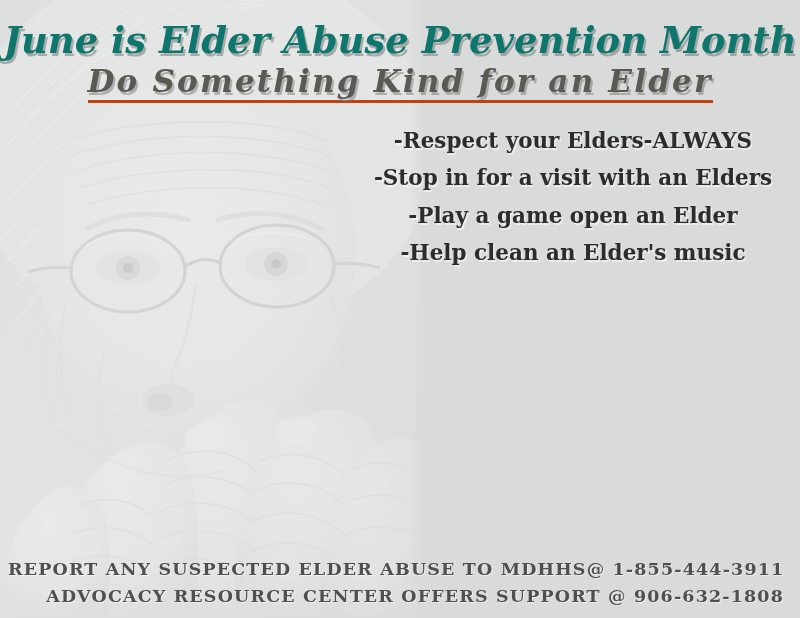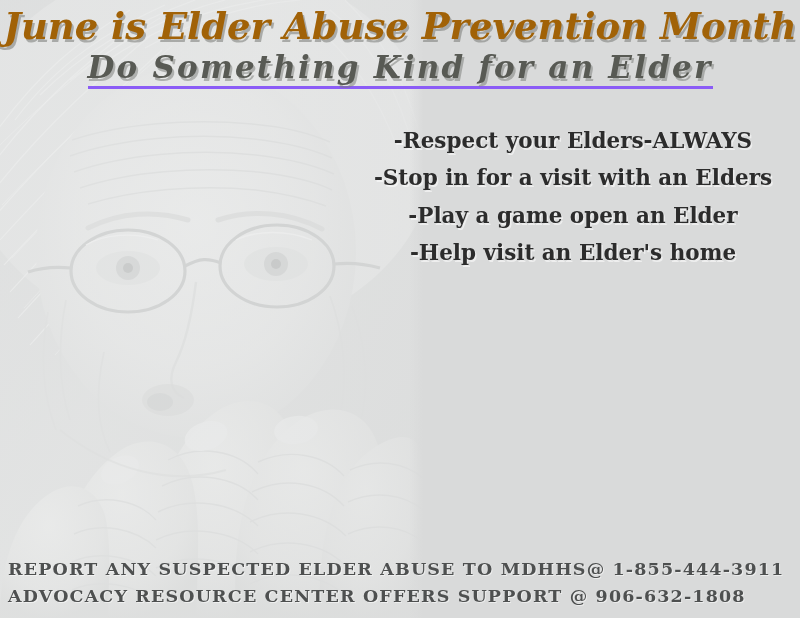--- a/index.html
+++ b/index.html
@@ -40,39 +40,39 @@
     position:absolute;left:0;top:0;width:800px;
     text-align:center;
     z-index:5;
   }
   .title-1{
     font-family:"DejaVu Serif", serif;
     font-style:italic;
     font-weight:bold;
     font-size:37px;
     line-height:40px;
-    color:#a16207;
+    color:#0f766e;
     letter-spacing:0px;
-    margin-top:6px;
+    margin-top:20px;
     text-shadow:2px 3px 0 rgba(120,122,118,.55);
     white-space:nowrap;
   }
   .title-2{
     font-family:"DejaVu Serif", serif;
     font-style:italic;
     font-weight:bold;
     font-size:31px;
     line-height:36px;
     color:#585a54;
     letter-spacing:2.2px;
     margin-top:3px;
     text-shadow:2px 3px 0 rgba(120,122,118,.5);
     white-space:nowrap;
     display:inline-block;
-    border-bottom:3px solid #8b5cf6;
+    border-bottom:3px solid #c2410c;
     padding-bottom:1px;
   }
 
   
   #list{
     position:absolute;
     right:12px;
     top:122px;
     width:430px;
     text-align:right;
@@ -85,21 +85,21 @@
     line-height:37.4px;
     color:#2c2c2c;
     text-shadow:1.5px 1.5px 0 rgba(255,255,255,.55);
     white-space:normal;
     text-align:center;
   }
 
   
   #footer{
     position:absolute;left:0;right:16px;bottom:8px;
-    text-align:left;
+    text-align:right;
     z-index:7;
     padding-left:8px;
   }
   .foot-line{
     font-family:"DejaVu Serif", serif;
     font-weight:bold;
     font-size:17.5px;
     line-height:27px;
     letter-spacing:1.15px;
     color:#4e5050;
@@ -249,21 +249,21 @@
 
   <div id="title-block">
     <div class="title-1">June is Elder Abuse Prevention Month</div>
     <div><span class="title-2">Do Something Kind for an Elder</span></div>
   </div>
 
   <div id="list">
     <div class="list-item">-Respect your Elders-ALWAYS</div>
     <div class="list-item">-Stop in for a visit with an Elders</div>
     <div class="list-item">-Play a game open an Elder</div>
-    <div class="list-item">-Help visit an Elder's home</div>
+    <div class="list-item">-Help clean an Elder's music</div>
   </div>
 
   <div id="footer">
     <div class="foot-line">REPORT ANY SUSPECTED ELDER ABUSE TO MDHHS@ 1-855-444-3911</div>
     <div class="foot-line">ADVOCACY RESOURCE CENTER OFFERS SUPPORT @ 906-632-1808</div>
   </div>
 
 </div>
 
 </body></html>

